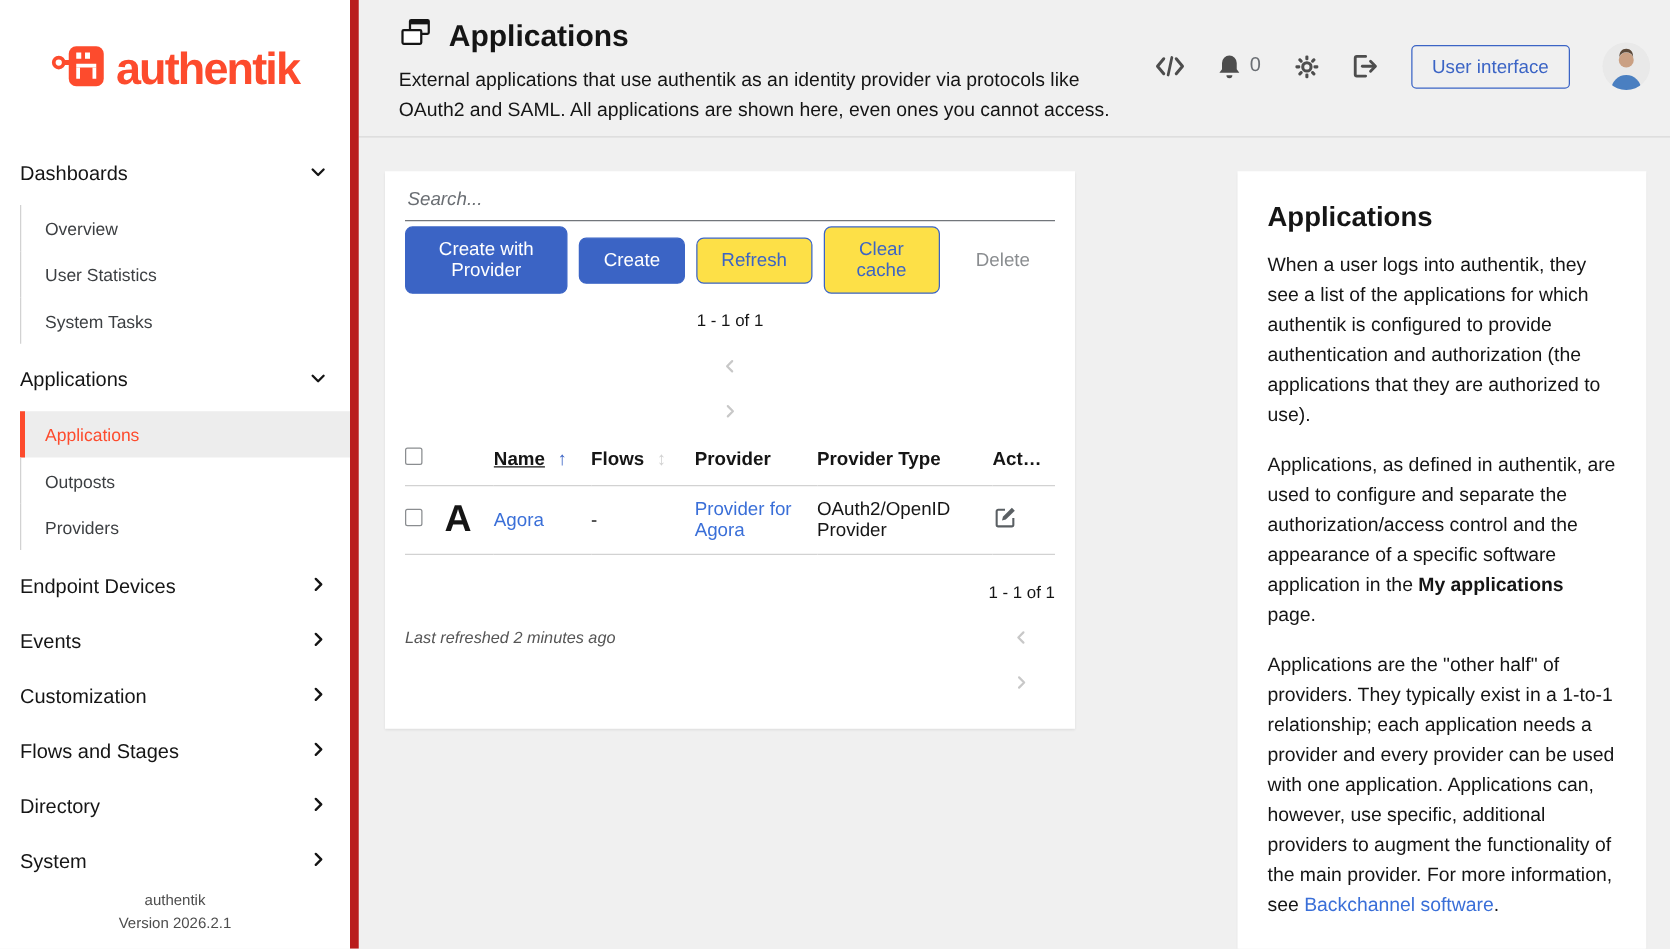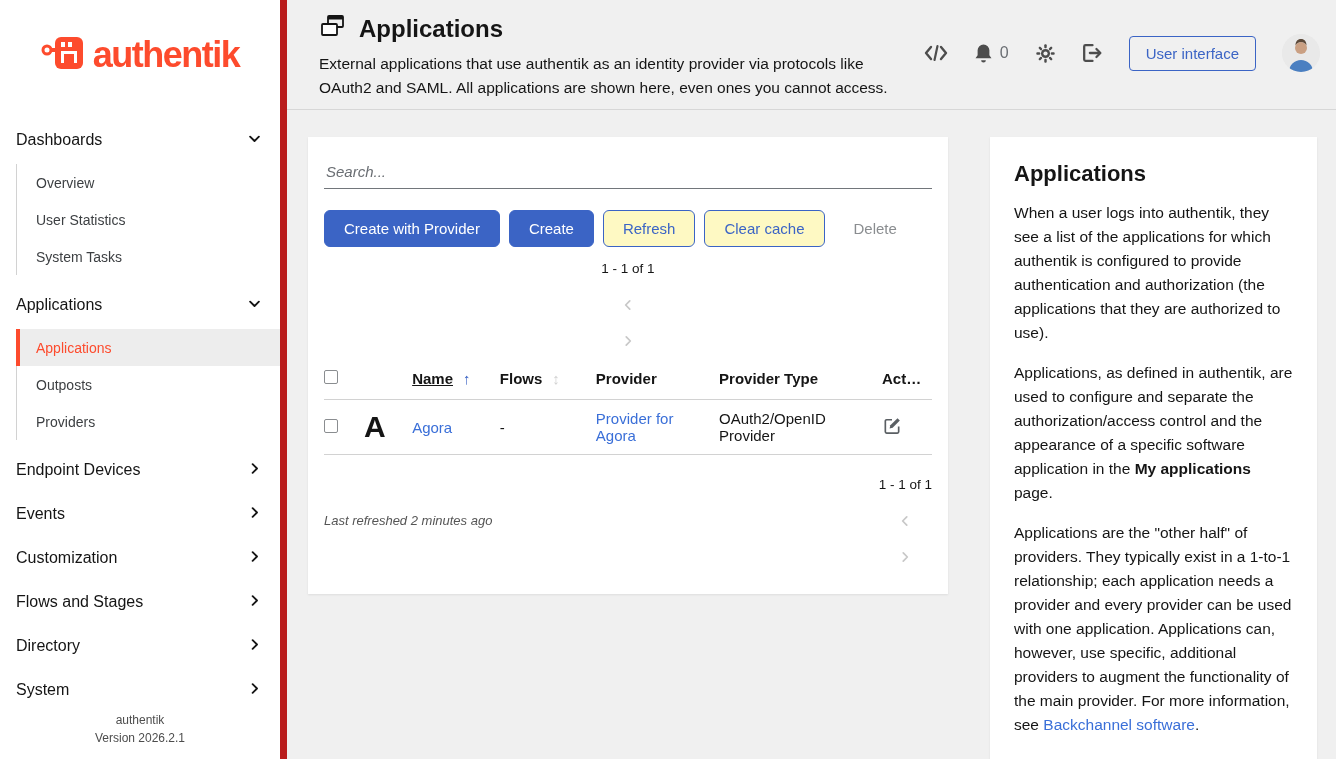--- a/index.html
+++ b/index.html
@@ -65,37 +65,37 @@
     font-size:15px; padding:8px 16px; border-radius:4px; cursor:pointer;
     font-family:inherit;
   }
   .avatar {
     width:38px; height:38px; border-radius:50%; overflow:hidden; cursor:pointer;
     background:#e9e9e9;
   }
 
   
   .main-card {
-    position:absolute; left:308px; top:137px; width:640px;
+    position:absolute; left:308px; top:137px; width:552px;
     background:#ffffff; box-shadow:0 1px 2px rgba(0,0,0,0.08);
-    padding:16px 16px 30px;
+    padding:4px 16px 30px;
   }
   .search-input {
     width:100%; border:none; border-bottom:1px solid #72767b;
     font-size:15px; font-style:italic; color:#6a6e73; padding:10px 2px 8px;
     outline:none; background:transparent; font-family:inherit;
   }
   .search-input::placeholder { color:#6a6e73; font-style:italic; }
-  .btn-row { display:flex; align-items:center; gap:9px; margin-top:21px; }
+  .btn-row { display:flex; align-items:center; gap:9px; margin-top:4px; }
   .btn {
     font-family:inherit; font-size:15px; border-radius:6px; cursor:pointer;
     padding:9px 19px; border:1px solid transparent;
   }
   .btn-primary { background:#3b64c5; color:#ffffff; border-color:#3b64c5; }
-  .btn-outline { background:#fef9c3; color:#3b64c5; border-color:#3b64c5; }
+  .btn-outline { background:#fde047; color:#3b64c5; border-color:#3b64c5; }
   .btn-plain { background:transparent; color:#8a8d90; border-color:transparent; }
   .pager {
     display:flex; align-items:center; justify-content:flex-end; gap:22px;
     margin-top:14px; font-size:13.5px; color:#151515;flex-direction:column;
   }
   .pager .pchev { color:#c8c8c8; display:flex; }
 
   
   table { width:100%; border-collapse:collapse; margin-top:12px; }
   th {

